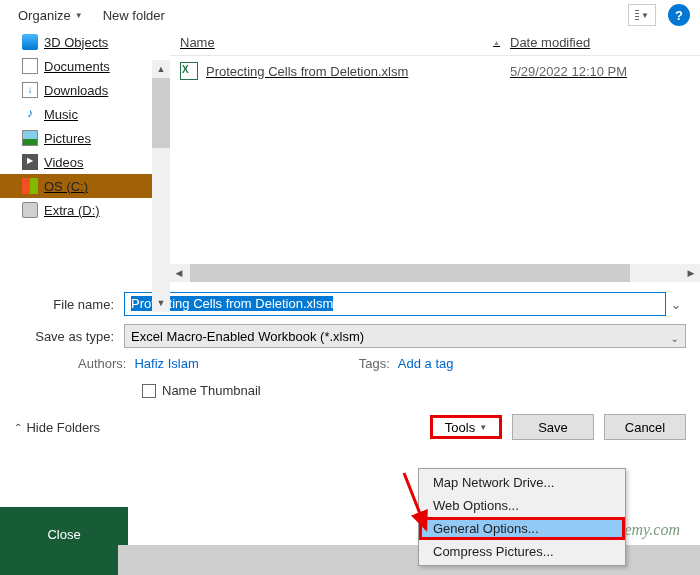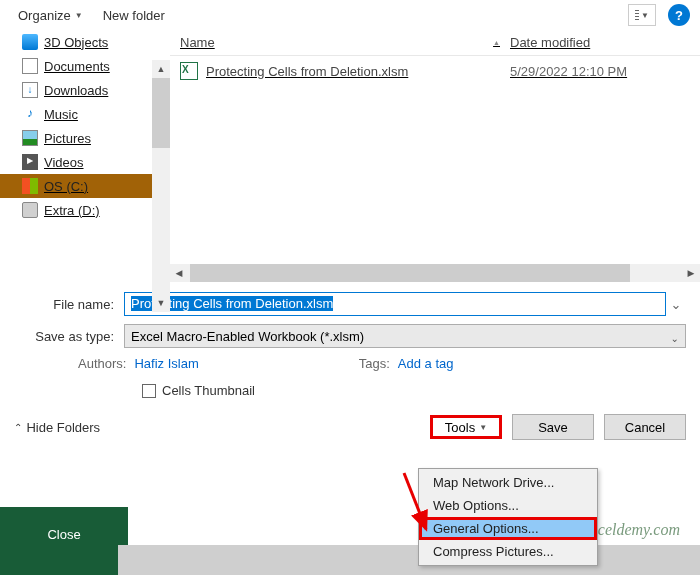--- a/index.html
+++ b/index.html
@@ -50,21 +50,21 @@
 
 .footer { display: flex; align-items: center; padding: 10px 14px; gap: 10px; }
 .hide-folders { color: #333; display: flex; align-items: center; gap: 4px; cursor: pointer; }
 .btn { width: 82px; height: 26px; border: 1px solid #adadad; background: #e1e1e1; cursor: pointer; }
 .tools-btn { width: 72px; height: 24px; border: 3px solid #e80000; background: transparent; display: flex; align-items: center; justify-content: center; gap: 4px; cursor: pointer; }
 
 .close-strip { position: absolute; left: 0; bottom: 0; width: 128px; height: 68px; background: #185c37; display: flex; align-items: flex-start; justify-content: center; padding-top: 20px; color: #fff; font-size: 14px; }
 .rest-strip { position: absolute; left: 118px; right: 0; bottom: 0; height: 30px; background: #cfcfcf; }
 .watermark { position: absolute; right: 20px; bottom: 36px; color: #7a9b7e; font-style: italic; font-size: 16px; font-family: Georgia, serif; pointer-events: none; }
 
-.menu { position: absolute; left: 418px; top: 468px; width: 180px; background: #f0f0f0; border: 1px solid #a0a0a0; box-shadow: 2px 2px 4px rgba(0,0,0,0.2); padding: 2px 0; }
+.menu { position: absolute; left: 418px; top: 468px; width: 208px; background: #f0f0f0; border: 1px solid #a0a0a0; box-shadow: 2px 2px 4px rgba(0,0,0,0.2); padding: 2px 0; }
 .menu-item { padding: 4px 14px; color: #222; cursor: pointer; }
 .menu-item.hl { border: 3px solid #e80000; background: #91c9f7; padding: 1px 11px; }
 
 .arrow-svg { position: absolute; left: 400px; top: 471px; width: 32px; height: 74px; pointer-events: none; }
 
 
 .i-3d { background: linear-gradient(#4db8ff,#0078d4); border-radius: 2px; }
 .i-desk { background: #4db8ff; }
 .i-doc { background: #fff; border: 1px solid #888; }
 .i-down { background: #fff; border: 1px solid #888; position: relative; }
@@ -188,21 +188,21 @@
   </div>
   <div class="meta-row">
     <span class="meta-lbl">Authors:</span>
     <span class="meta-val">Hafiz Islam</span>
     <span class="meta-gap"></span>
     <span class="meta-lbl">Tags:</span>
     <span class="meta-val">Add a tag</span>
   </div>
   <div class="thumb-row">
     <div class="checkbox"></div>
-    <span>Cells Thumbnail</span>
+    <span>Name Thumbnail</span>
   </div>
 </div>
 
 <div class="footer">
   <div class="hide-folders">
     <span style="font-size:10px">⌃</span>
     <span>Hide Folders</span>
   </div>
   <div style="flex:1"></div>
   <div class="tools-btn">

